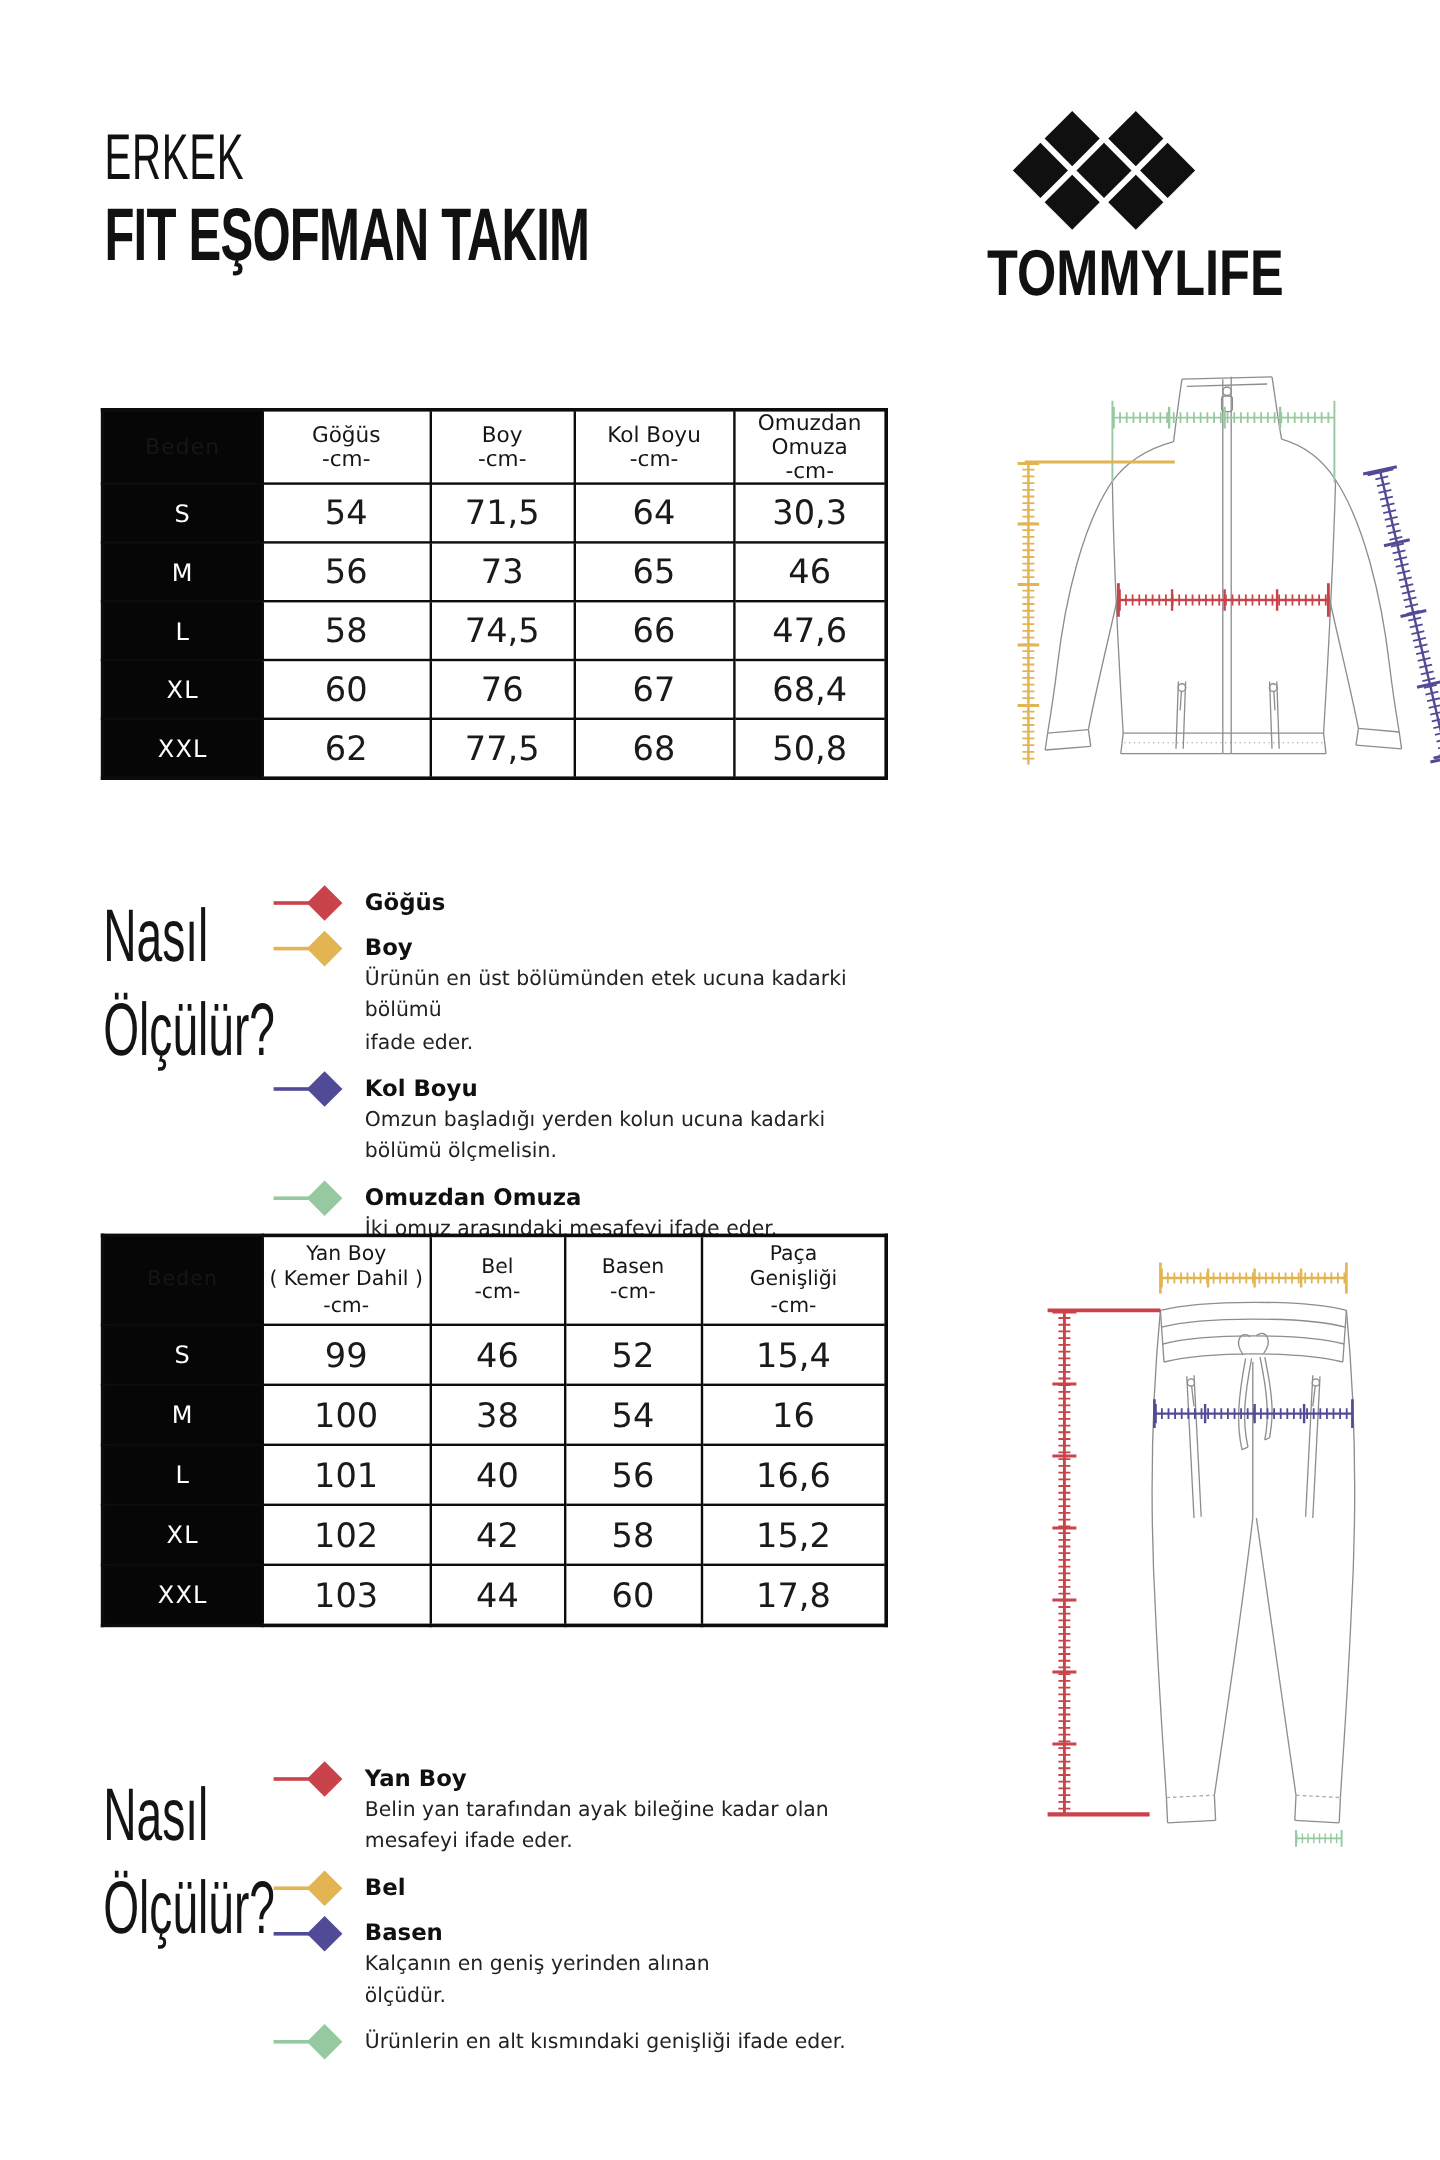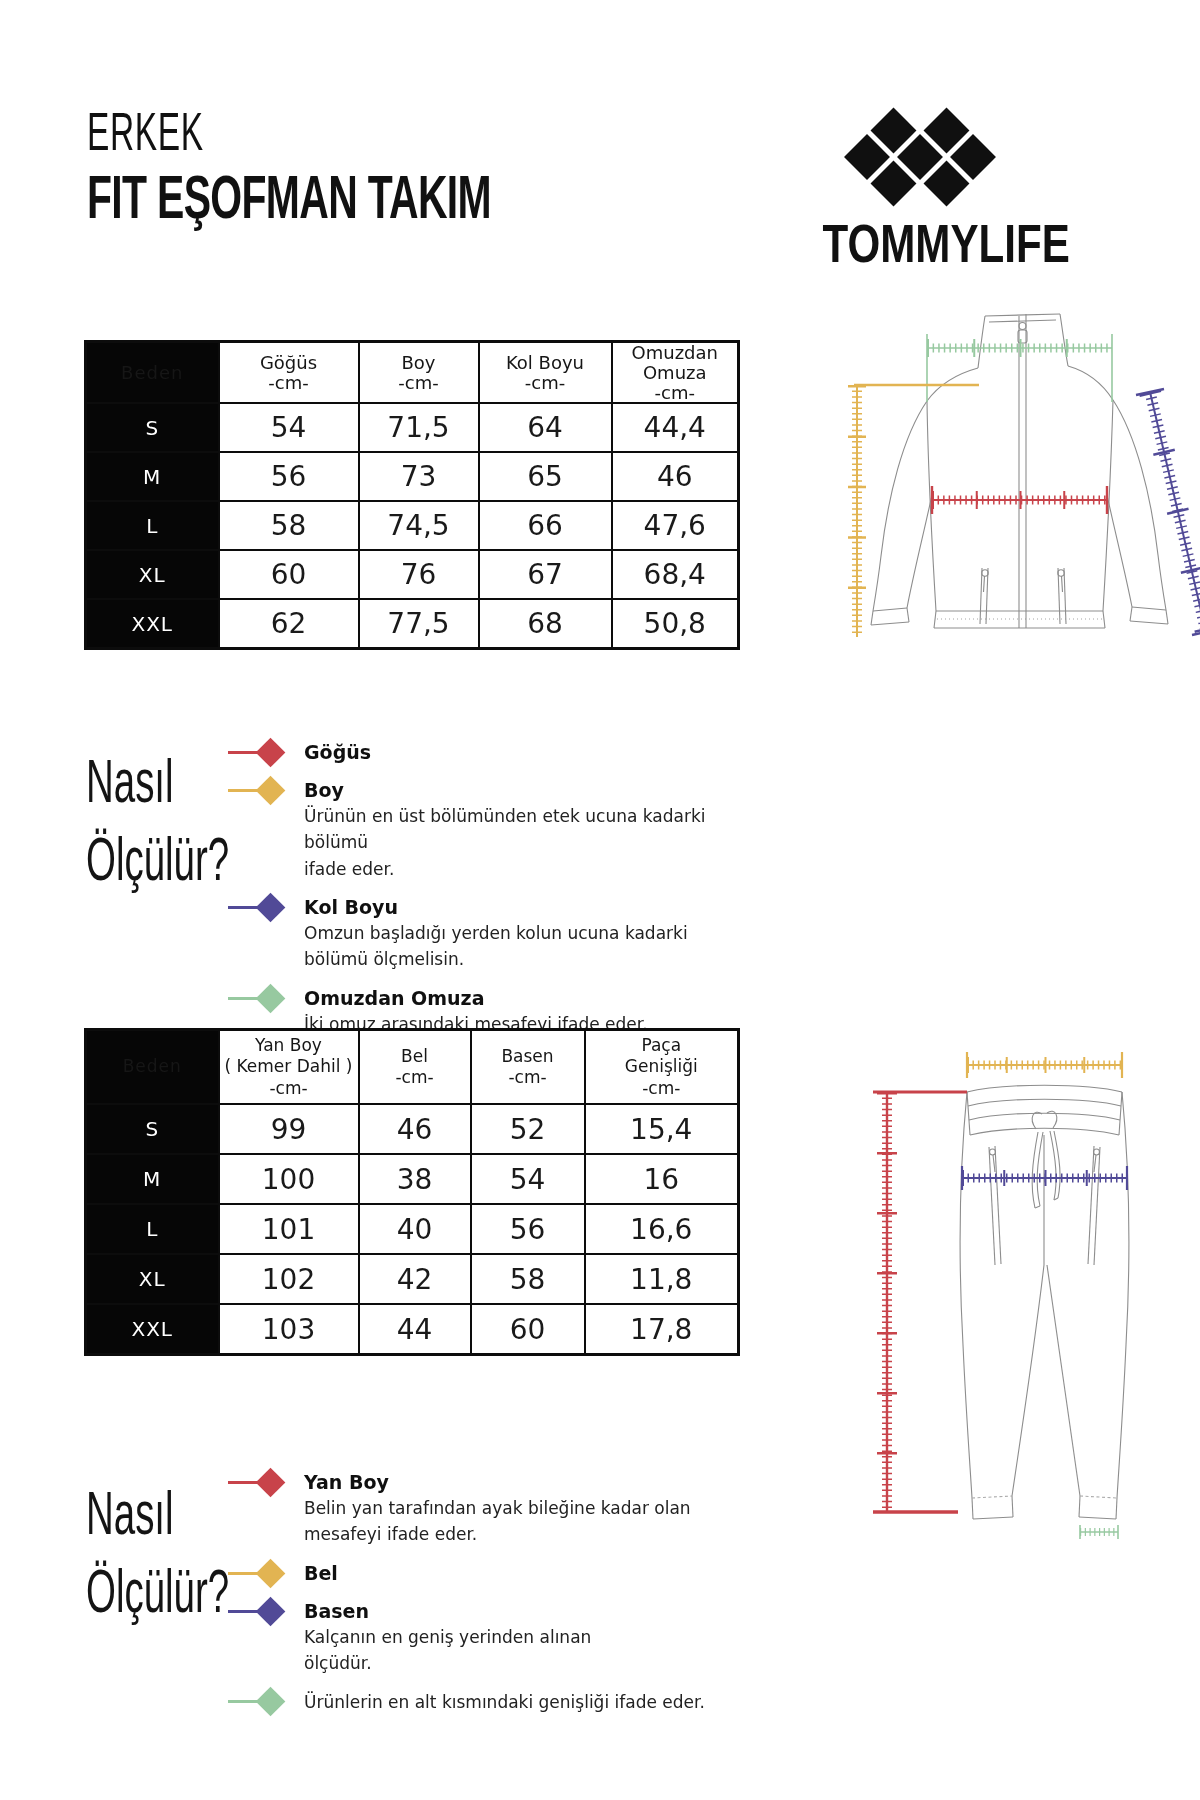--- a/index.html
+++ b/index.html
@@ -5,21 +5,21 @@
   html,body{margin:0;padding:0;background:#fff;}
   .page{position:relative;width:1200px;height:1800px;background:#fff;overflow:hidden;
         font-family:"DejaVu Sans","Liberation Sans",sans-serif;color:#111;margin-left:42px;}
 
   
   .title{position:absolute;left:45px;top:104px;}
   .title .thin{font-family:"Liberation Sans",sans-serif;font-weight:400;font-size:54px;
                letter-spacing:1px;transform:scaleX(.62);transform-origin:left top;line-height:1.0;}
   .title .bold{font-family:"Liberation Sans",sans-serif;font-weight:700;font-size:62px;
                letter-spacing:-1px;transform:scaleX(.66);transform-origin:left top;line-height:1.0;margin-top:8px;}
-  .brand{position:absolute;left:753px;top:104px;width:250px;text-align:left;}
+  .brand{position:absolute;left:753px;top:89px;width:250px;text-align:left;}
   .brand svg{display:block;margin:0 auto;}
   .brand .brand-name{font-family:"Liberation Sans",sans-serif;font-weight:700;font-size:54px;
                letter-spacing:0px;transform:scaleX(.78);transform-origin:center top;line-height:1.0;margin-top:6px;white-space:nowrap;}
 
   
   table.size{position:absolute;left:42px;border-collapse:collapse;table-layout:fixed;
              border:3px solid #0c0c0c;}
   table.size td{border:2px solid #0c0c0c;text-align:center;vertical-align:middle;padding:0;
                 font-size:28px;color:#1a1a1a;background:#fff;}
   table.size td.dark{background:#060606;color:#fff;font-size:20px;letter-spacing:1px;}
@@ -97,21 +97,21 @@
 -cm-</td>
       <td>Omuzdan
 Omuza
 -cm-</td>
     </tr>
     <tr class="body">
       <td class="dark">S</td>
       <td>54</td>
       <td>71,5</td>
       <td>64</td>
-      <td>44,4</td>
+      <td>30,3</td>
     </tr>
     <tr class="body">
       <td class="dark">M</td>
       <td>56</td>
       <td>73</td>
       <td>65</td>
       <td>46</td>
     </tr>
     <tr class="body">
       <td class="dark">L</td>
@@ -301,21 +301,21 @@
       <td>101</td>
       <td>40</td>
       <td>56</td>
       <td>16,6</td>
     </tr>
     <tr class="body">
       <td class="dark">XL</td>
       <td>102</td>
       <td>42</td>
       <td>58</td>
-      <td>11,8</td>
+      <td>15,2</td>
     </tr>
     <tr class="body">
       <td class="dark">XXL</td>
       <td>103</td>
       <td>44</td>
       <td>60</td>
       <td>17,8</td>
     </tr>
   </tbody>
     </table>

